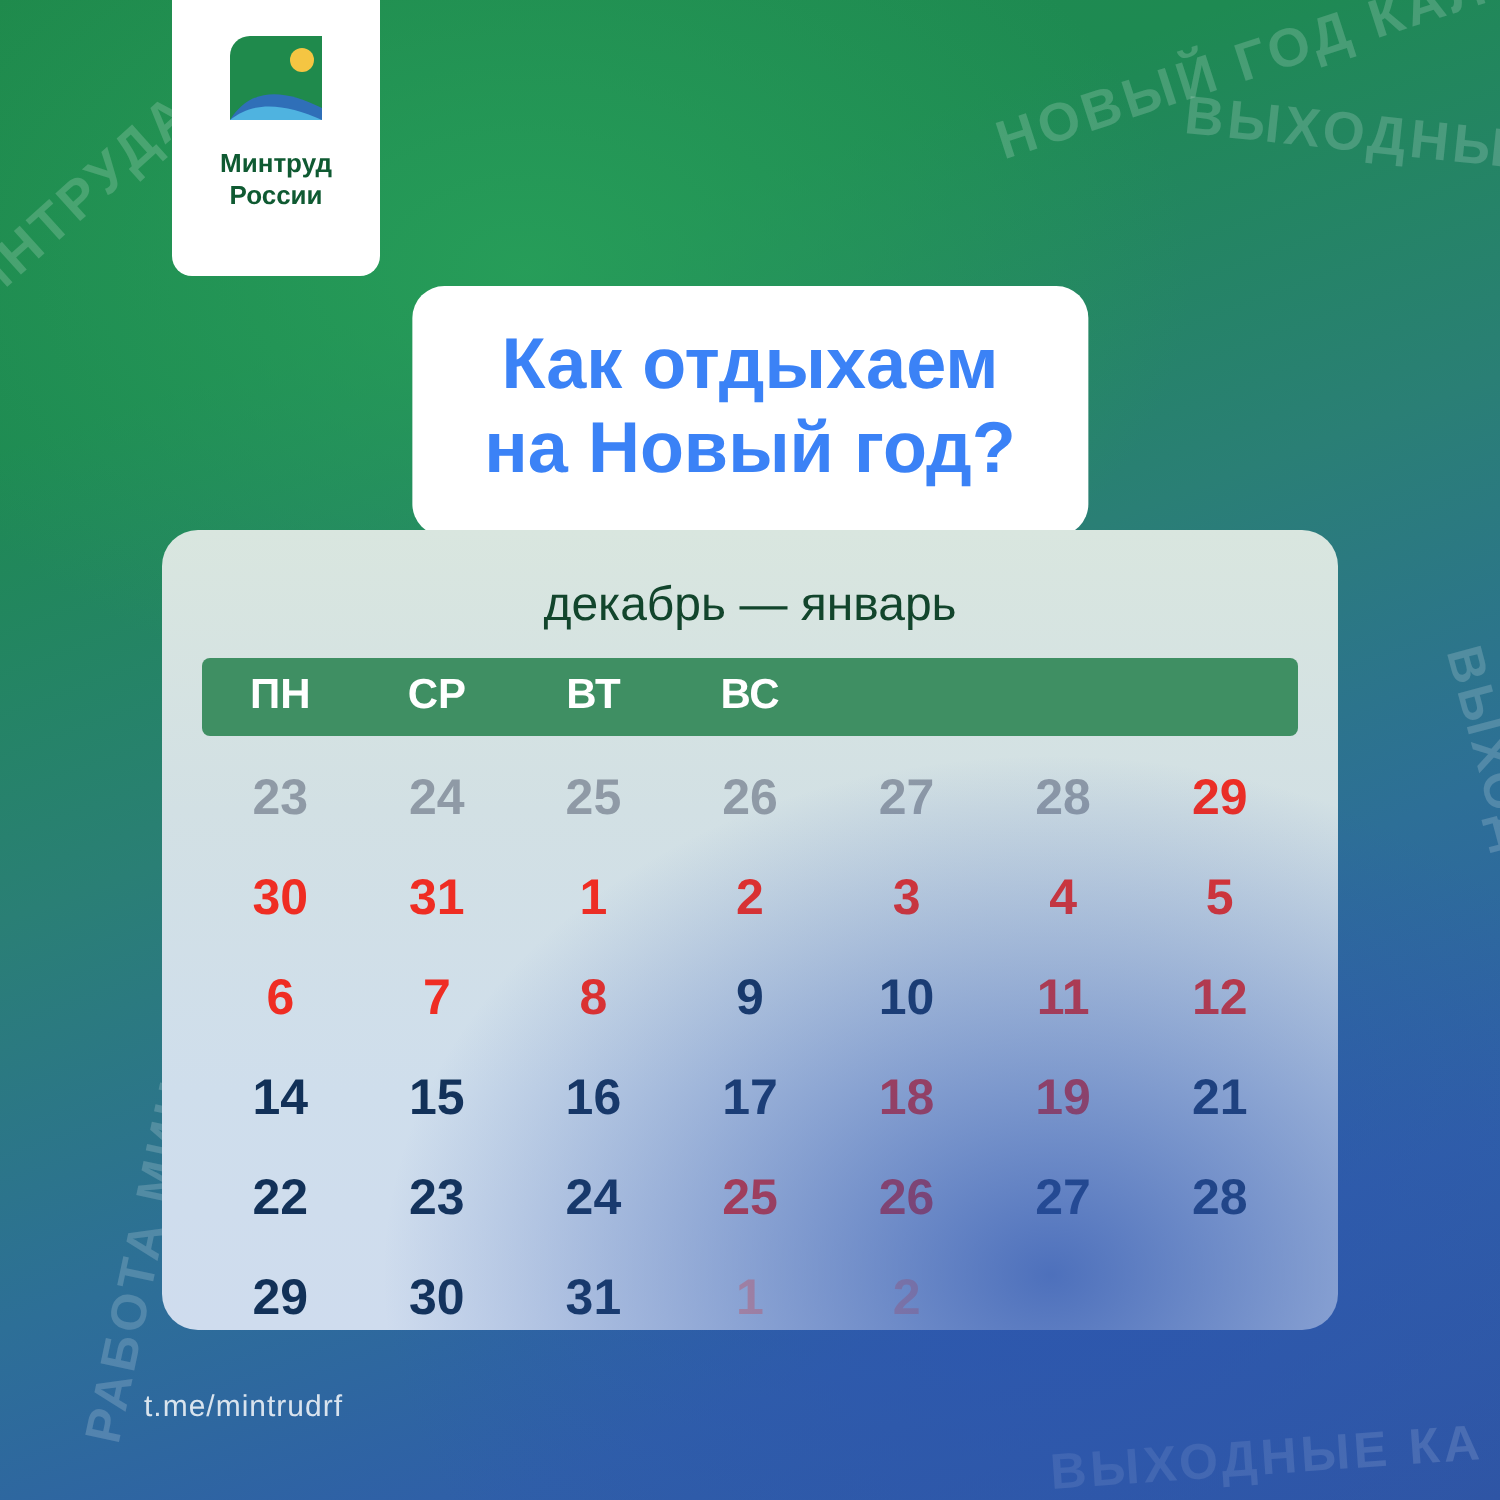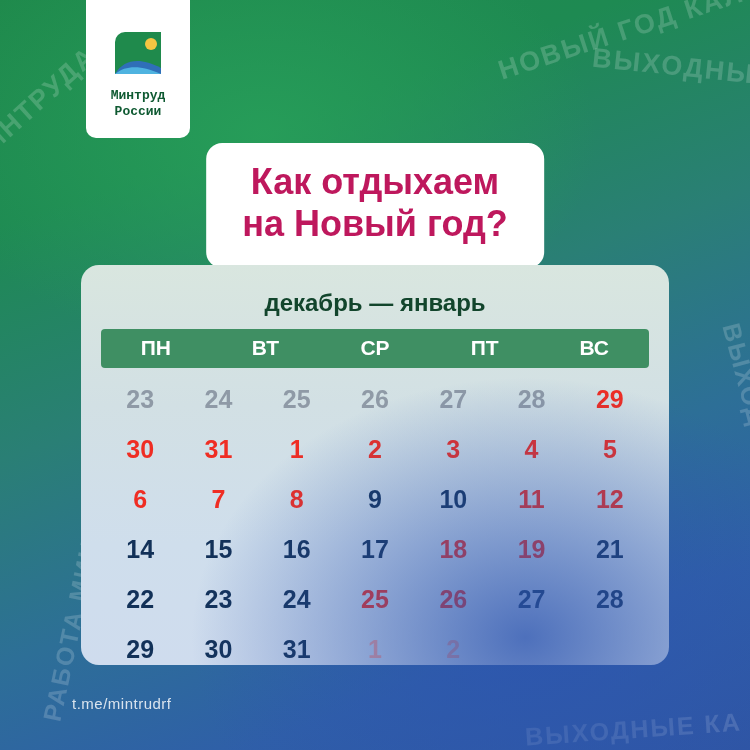--- a/index.html
+++ b/index.html
@@ -95,23 +95,22 @@
     left: 86px;
     width: 104px;
     height: 138px;
     background: #ffffff;
     border-bottom-left-radius: 10px;
     border-bottom-right-radius: 10px;
     display: flex;
     flex-direction: column;
     align-items: center;
     justify-content: flex-start;
-    padding-top: 28px;
+    padding-top: 14px;
     box-sizing: border-box;
-    font-family: Liberation Mono, monospace;
   }
   .logo-mark {
     width: 54px;
     height: 50px;
     position: relative;
   }
   .logo-text {
     margin-top: 10px;
     text-align: center;
     color: #0f5a32;
@@ -125,21 +124,21 @@
     position: absolute;
     top: 143px;
     left: 50%;
     transform: translateX(-50%);
     background: #ffffff;
     border-radius: 16px;
     padding: 18px 36px 22px 36px;
     text-align: center;
   }
   .headline {
-    color: #be185d;
+    color: #3b82f6;
     font-size: 36px;
     font-weight: bold;
     line-height: 1.18;
     white-space: nowrap;
   }
 
   
   .calendar-card {
     position: absolute;
     top: 265px;
@@ -148,26 +147,26 @@
     height: 400px;
     border-radius: 18px;
     background: linear-gradient(180deg, #d9e6df 0%, #d2e0e4 35%, #cfdeec 70%, #cfdcee 100%);
     box-sizing: border-box;
     padding: 18px 20px 16px 20px;
   }
   .cal-title {
     text-align: center;
     color: #12452c;
     font-size: 24px;
-    font-weight: bold;
+    font-weight: normal;
     margin: 6px 0 12px 0;
   }
   .weekdays {
     display: grid;
-    grid-template-columns: repeat(5, 1fr);
+    grid-template-columns: repeat(7, 1fr);
     background: #3f8f63;
     border-radius: 4px;
     overflow: hidden;
   }
   .weekday {
     text-align: center;
     color: #ffffff;
     font-size: 21px;
     font-weight: bold;
     padding: 7px 0 8px 0;
@@ -227,23 +226,22 @@
 
   <div class="headline-card">
     <div class="headline">Как отдыхаем</div>
     <div class="headline">на Новый год?</div>
   </div>
 
   <div class="calendar-card">
     <div class="cal-title">декабрь — январь</div>
     <div class="weekdays">
       <div class="weekday">ПН</div>
+      <div class="weekday">СР</div>
       <div class="weekday">ВТ</div>
-      <div class="weekday">СР</div>
-      <div class="weekday">ПТ</div>
       <div class="weekday">ВС</div>
     </div>
     <div class="days">
       <div class="day d-grey">23</div>
       <div class="day d-grey">24</div>
       <div class="day d-grey">25</div>
       <div class="day d-grey">26</div>
       <div class="day d-grey">27</div>
       <div class="day d-grey">28</div>
       <div class="day d-red">29</div>

